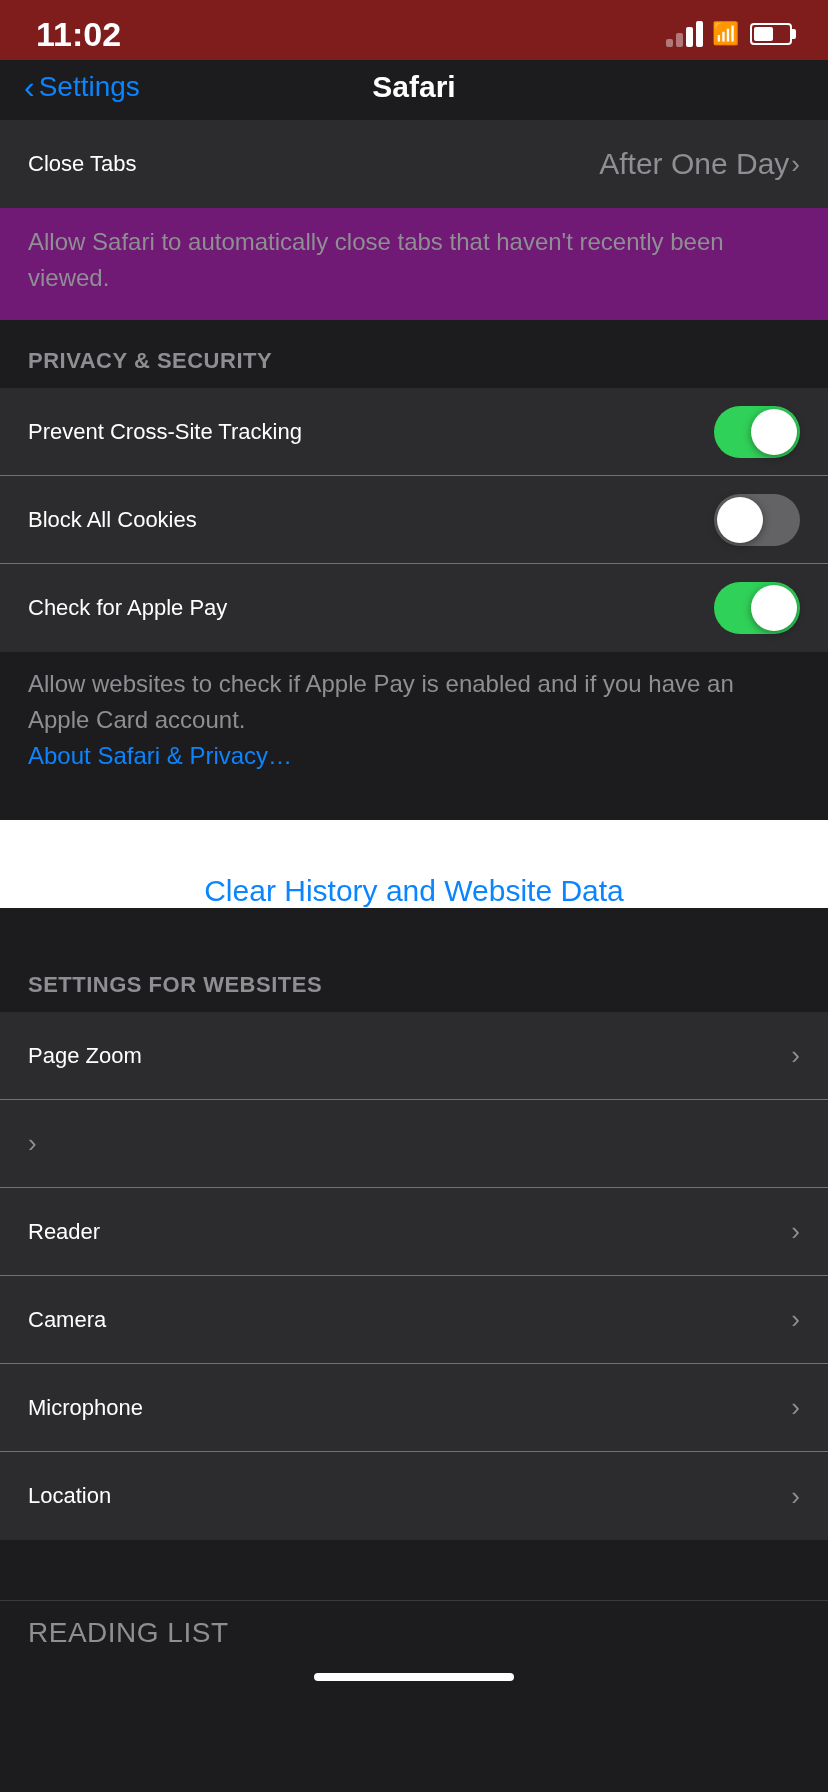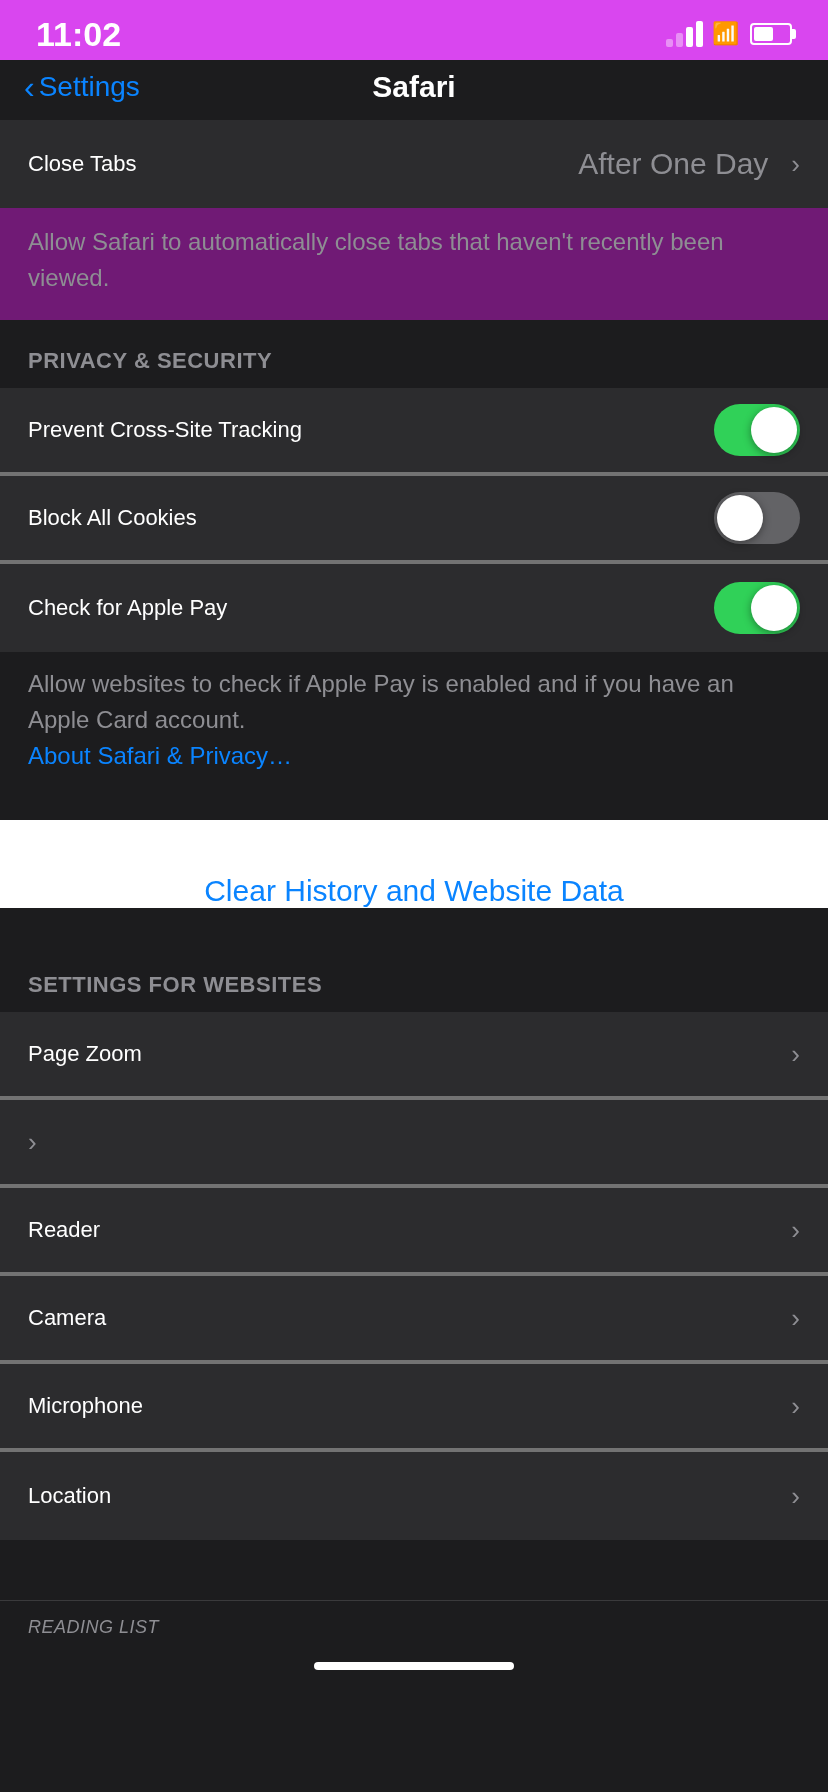--- a/index.html
+++ b/index.html
@@ -13,21 +13,21 @@
       color: #ffffff;
       overflow-x: hidden;
     }
 
     
     .status-bar {
       display: flex;
       justify-content: space-between;
       align-items: center;
       padding: 18px 36px 10px;
-      background: #d946ef;
+      background: #7f1d1d;
       height: 60px;
     }
 
     .status-time {
       font-size: 34px;
       font-weight: 600;
       color: #fff;
     }
 
     .status-icons {
@@ -133,39 +133,39 @@
       background: #2c2c2e;
       margin-bottom: 0;
     }
 
     .settings-row {
       display: flex;
       align-items: center;
       justify-content: space-between;
       padding: 0 28px;
       min-height: 88px;
-      border-bottom: 4px solid #737373;
+      border-bottom: 1px solid #737373;
       background: #2c2c2e;
     }
 
     .settings-row:last-child {
       border-bottom: none;
     }
 
     .settings-row-label {
       font-size: 22px;
       color: #fff;
     }
 
     .settings-row-value {
       font-size: 30px;
       color: #8e8e93;
       display: flex;
       align-items: center;
-      gap: 23px;
+      gap: 2px;
     }
 
     .chevron-right {
       color: #8e8e93;
       font-size: 26px;
     }
 
     
     .settings-description {
       padding: 16px 28px 24px;
@@ -268,26 +268,25 @@
     
     .bottom-bar {
       background: #1c1c1e;
       border-top: 1px solid #3a3a3c;
       padding: 16px 28px 8px;
       display: flex;
       justify-content: flex-start;
     }
 
     .bottom-bar-label {
-      font-size: 18px;
+      font-size: 28px;
       font-weight: 400;
       color: #8e8e93;
       letter-spacing: 0.5px;
       text-transform: uppercase;
-      font-style: italic;
     }
 
     
     .home-indicator {
       display: flex;
       justify-content: center;
       padding: 16px;
       background: #1c1c1e;
     }
 

